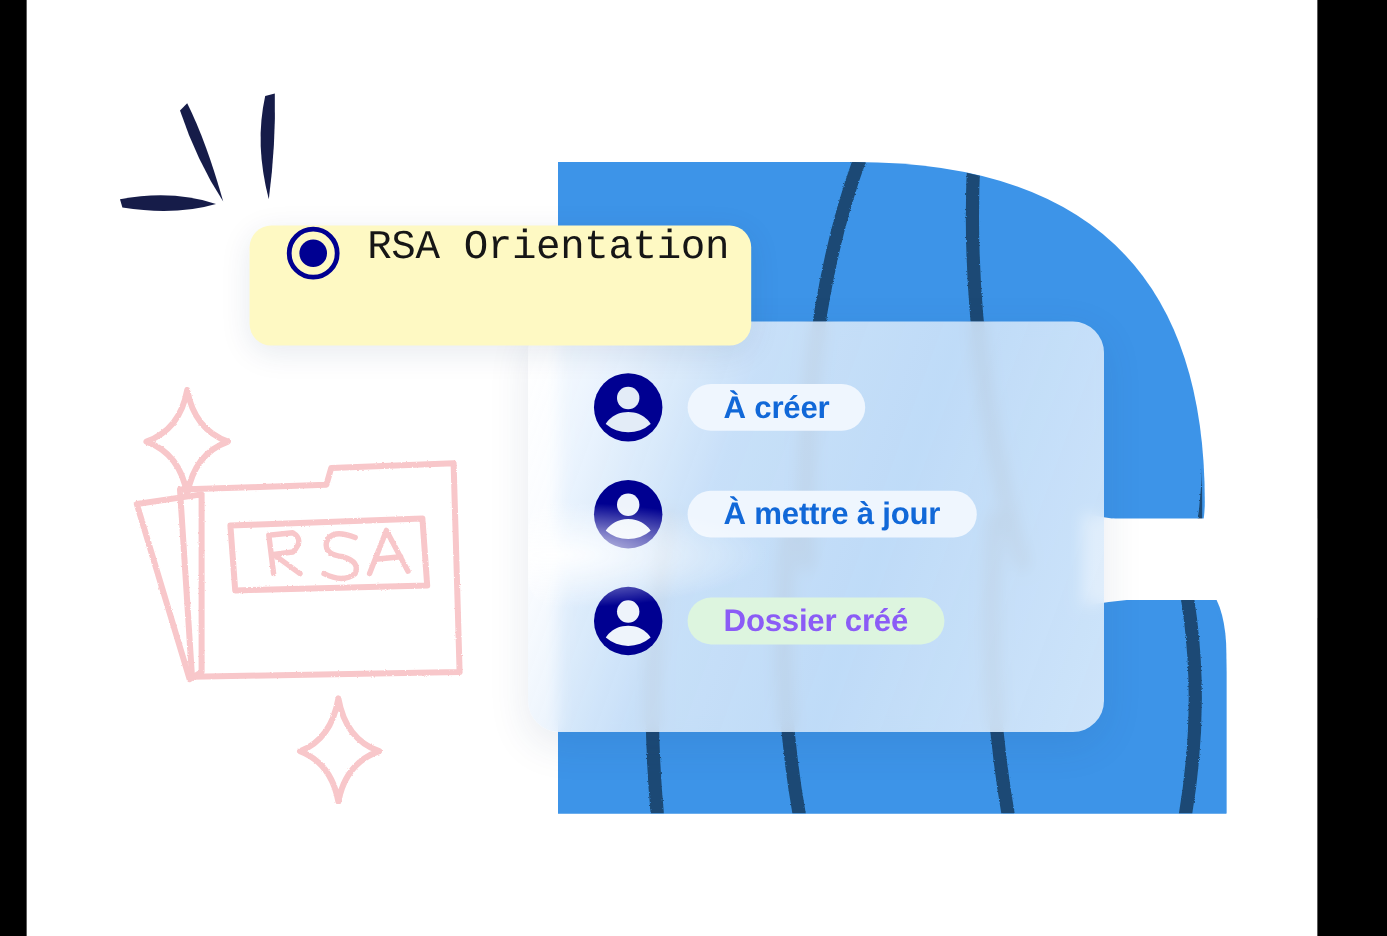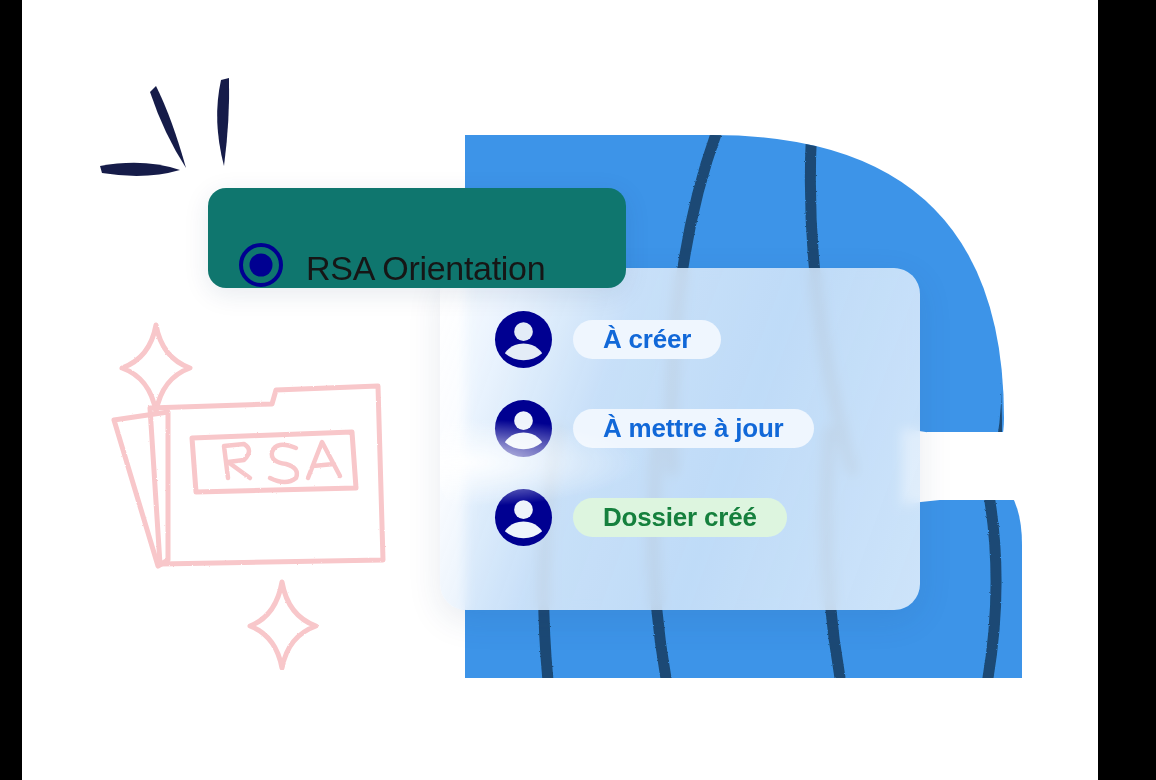--- a/index.html
+++ b/index.html
@@ -134,38 +134,39 @@
     font-weight: bold;
     letter-spacing: -0.2px;
     white-space: nowrap;
   }
   .chip-blue {
     background: #eff6fe;
     color: #1168d8;
   }
   .chip-green {
     background: #ddf5df;
-    color: #15803d;
+    color: #8b5cf6;
   }
 
   
   #orientation-pill {
     position: absolute;
     left: 186px;
     top: 188px;
     width: 418px;
     height: 100px;
-    background: #0f766e;
+    background: #fef9c3;
     border-radius: 18px;
     box-shadow: 0 6px 26px rgba(20,50,100,0.10);
     display: flex;
-    align-items: flex-end;
+    align-items: flex-start;
     padding-left: 30px;
     box-sizing: border-box;
     gap: 22px;
+    font-family: Liberation Mono, monospace;
   }
   #orientation-pill .radio-icon {
     flex: 0 0 auto;
     width: 46px;
     height: 46px;
     display: block;
   }
   #orientation-label {
     font-size: 34px;
     color: #161616;

